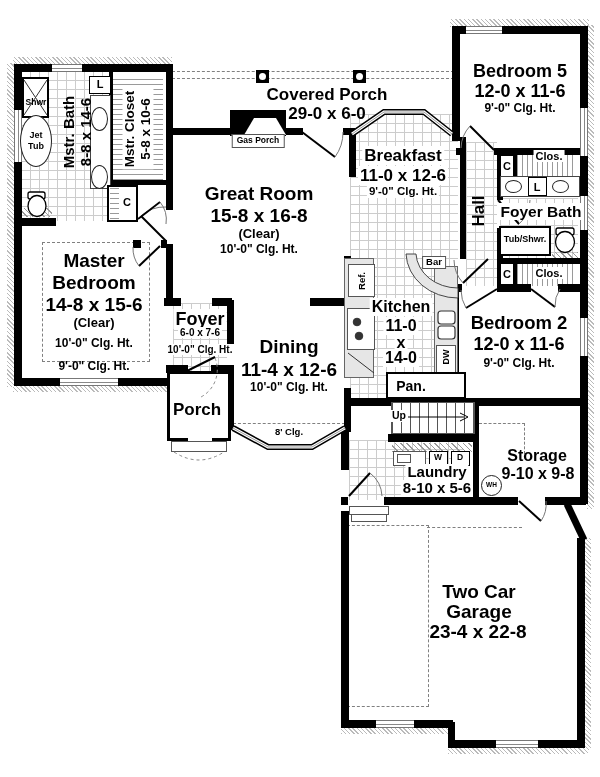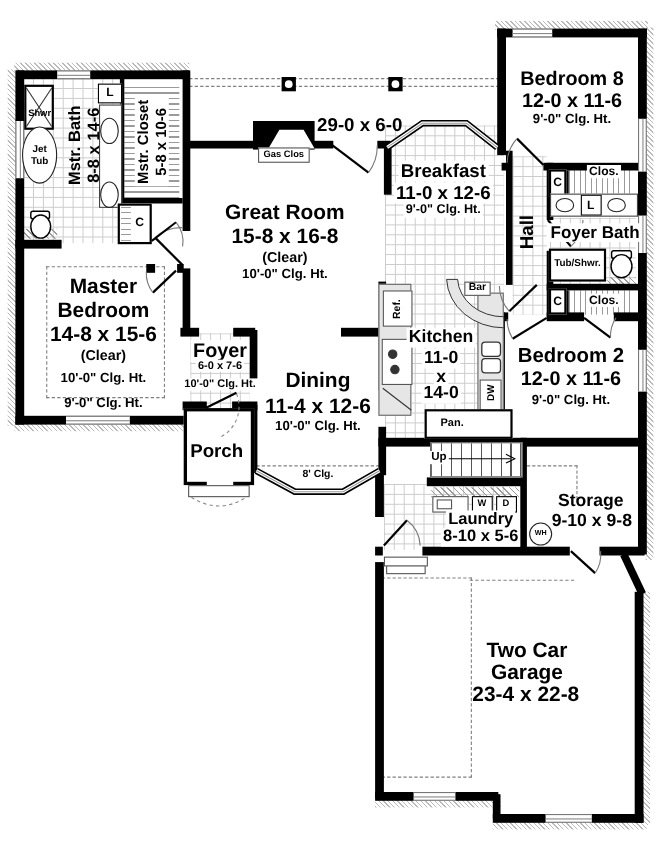--- a/index.html
+++ b/index.html
@@ -261,36 +261,37 @@
       <path d="M463,283 A35,35 0 0 1 454,260" stroke="#777" stroke-width="1"></path>
 
       <line x1="349" y1="496" x2="370" y2="473" stroke="#000" stroke-width="2"></line>
       <path d="M370,473 A31,31 0 0 1 382,496" stroke="#777" stroke-width="1"></path>
 
       <line x1="519" y1="501" x2="541" y2="521" stroke="#000" stroke-width="2"></line>
       <path d="M541,521 A30,30 0 0 0 546,501" stroke="#777" stroke-width="1"></path>
     </g>
   </svg>
 
+  <div class="lbl" style="left:327px;top:85px;font-size:17px">Covered Porch</div>
   <div class="lbl" style="left:327px;top:104px;font-size:17px">29-0 x 6-0</div>
 
-  <div class="lbl" style="left:520px;top:61px;font-size:18px">Bedroom 8</div>
+  <div class="lbl" style="left:520px;top:61px;font-size:18px">Bedroom 5</div>
   <div class="lbl" style="left:520px;top:81px;font-size:18px">12-0 x 11-6</div>
   <div class="lbl" style="left:520px;top:102px;font-size:12px">9'-0" Clg. Ht.</div>
 
   <div class="lbl bgw" style="left:403px;top:146px;font-size:17px">Breakfast</div>
   <div class="lbl bgw" style="left:403px;top:166px;font-size:17px">11-0 x 12-6</div>
   <div class="lbl bgw" style="left:403px;top:185px;font-size:11.5px">9'-0" Clg. Ht.</div>
 
   <div class="lbl" style="left:259px;top:183px;font-size:19px">Great Room</div>
   <div class="lbl" style="left:259px;top:205px;font-size:19px">15-8 x 16-8</div>
   <div class="lbl" style="left:259px;top:227px;font-size:13px">(Clear)</div>
   <div class="lbl" style="left:259px;top:243px;font-size:12px">10'-0" Clg. Ht.</div>
 
-  <div class="lbl" style="left:258px;top:134px;font-size:8.5px;background:#fff;border:1px solid #555;padding:1px 4px">Gas Clos</div>
+  <div class="lbl" style="left:258px;top:134px;font-size:8.5px;background:#fff;border:1px solid #555;padding:1px 4px">Gas Porch</div>
 
   <div class="vlbl" style="left:77px;top:132px;font-size:15px">
     <span style="display:block">Mstr. Bath</span>
     <span style="display:block">8-8 x 14-6</span>
   </div>
   <div class="vlbl bgw" style="left:138px;top:129px;font-size:13.5px">
     <span style="display:block">Mstr. Closet</span>
     <span style="display:block">5-8 x 10-6</span>
   </div>
 
@@ -329,21 +330,21 @@
   <div class="lbl" style="left:289px;top:381px;font-size:12px">10'-0" Clg. Ht.</div>
   <div class="lbl bgw" style="left:289px;top:427px;font-size:9.5px">8' Clg.</div>
 
   <div class="lbl bgw" style="left:401px;top:298px;font-size:16px">Kitchen</div>
   <div class="lbl bgw" style="left:401px;top:317px;font-size:16px">11-0</div>
   <div class="lbl bgw" style="left:401px;top:334px;font-size:16px">x</div>
   <div class="lbl bgw" style="left:401px;top:349px;font-size:16px">14-0</div>
   <div class="lbl" style="left:434px;top:256px;font-size:9.5px;background:#fff;border:1px solid #555;padding:0 3px">Bar</div>
   <div class="vlbl" style="left:362px;top:281px;font-size:9.5px">Ref.</div>
   <div class="vlbl" style="left:446px;top:357px;font-size:9px">DW</div>
-  <div class="lbl" style="left:411px;top:379px;font-size:10px">Pan.</div>
+  <div class="lbl" style="left:411px;top:379px;font-size:14px">Pan.</div>
 
   <div class="lbl bgw" style="left:399px;top:410px;font-size:10.5px">Up</div>
   <div class="lbl" style="left:438px;top:453px;font-size:8.5px">W</div>
   <div class="lbl" style="left:460px;top:453px;font-size:8.5px">D</div>
   <div class="lbl bgw" style="left:437px;top:464px;font-size:15px">Laundry</div>
   <div class="lbl bgw" style="left:437px;top:480px;font-size:15px">8-10 x 5-6</div>
   <div class="lbl" style="left:491.5px;top:481px;font-size:6.5px">WH</div>
 
   <div class="lbl" style="left:537px;top:447px;font-size:16px">Storage</div>
   <div class="lbl" style="left:538px;top:465px;font-size:16px">9-10 x 9-8</div>

